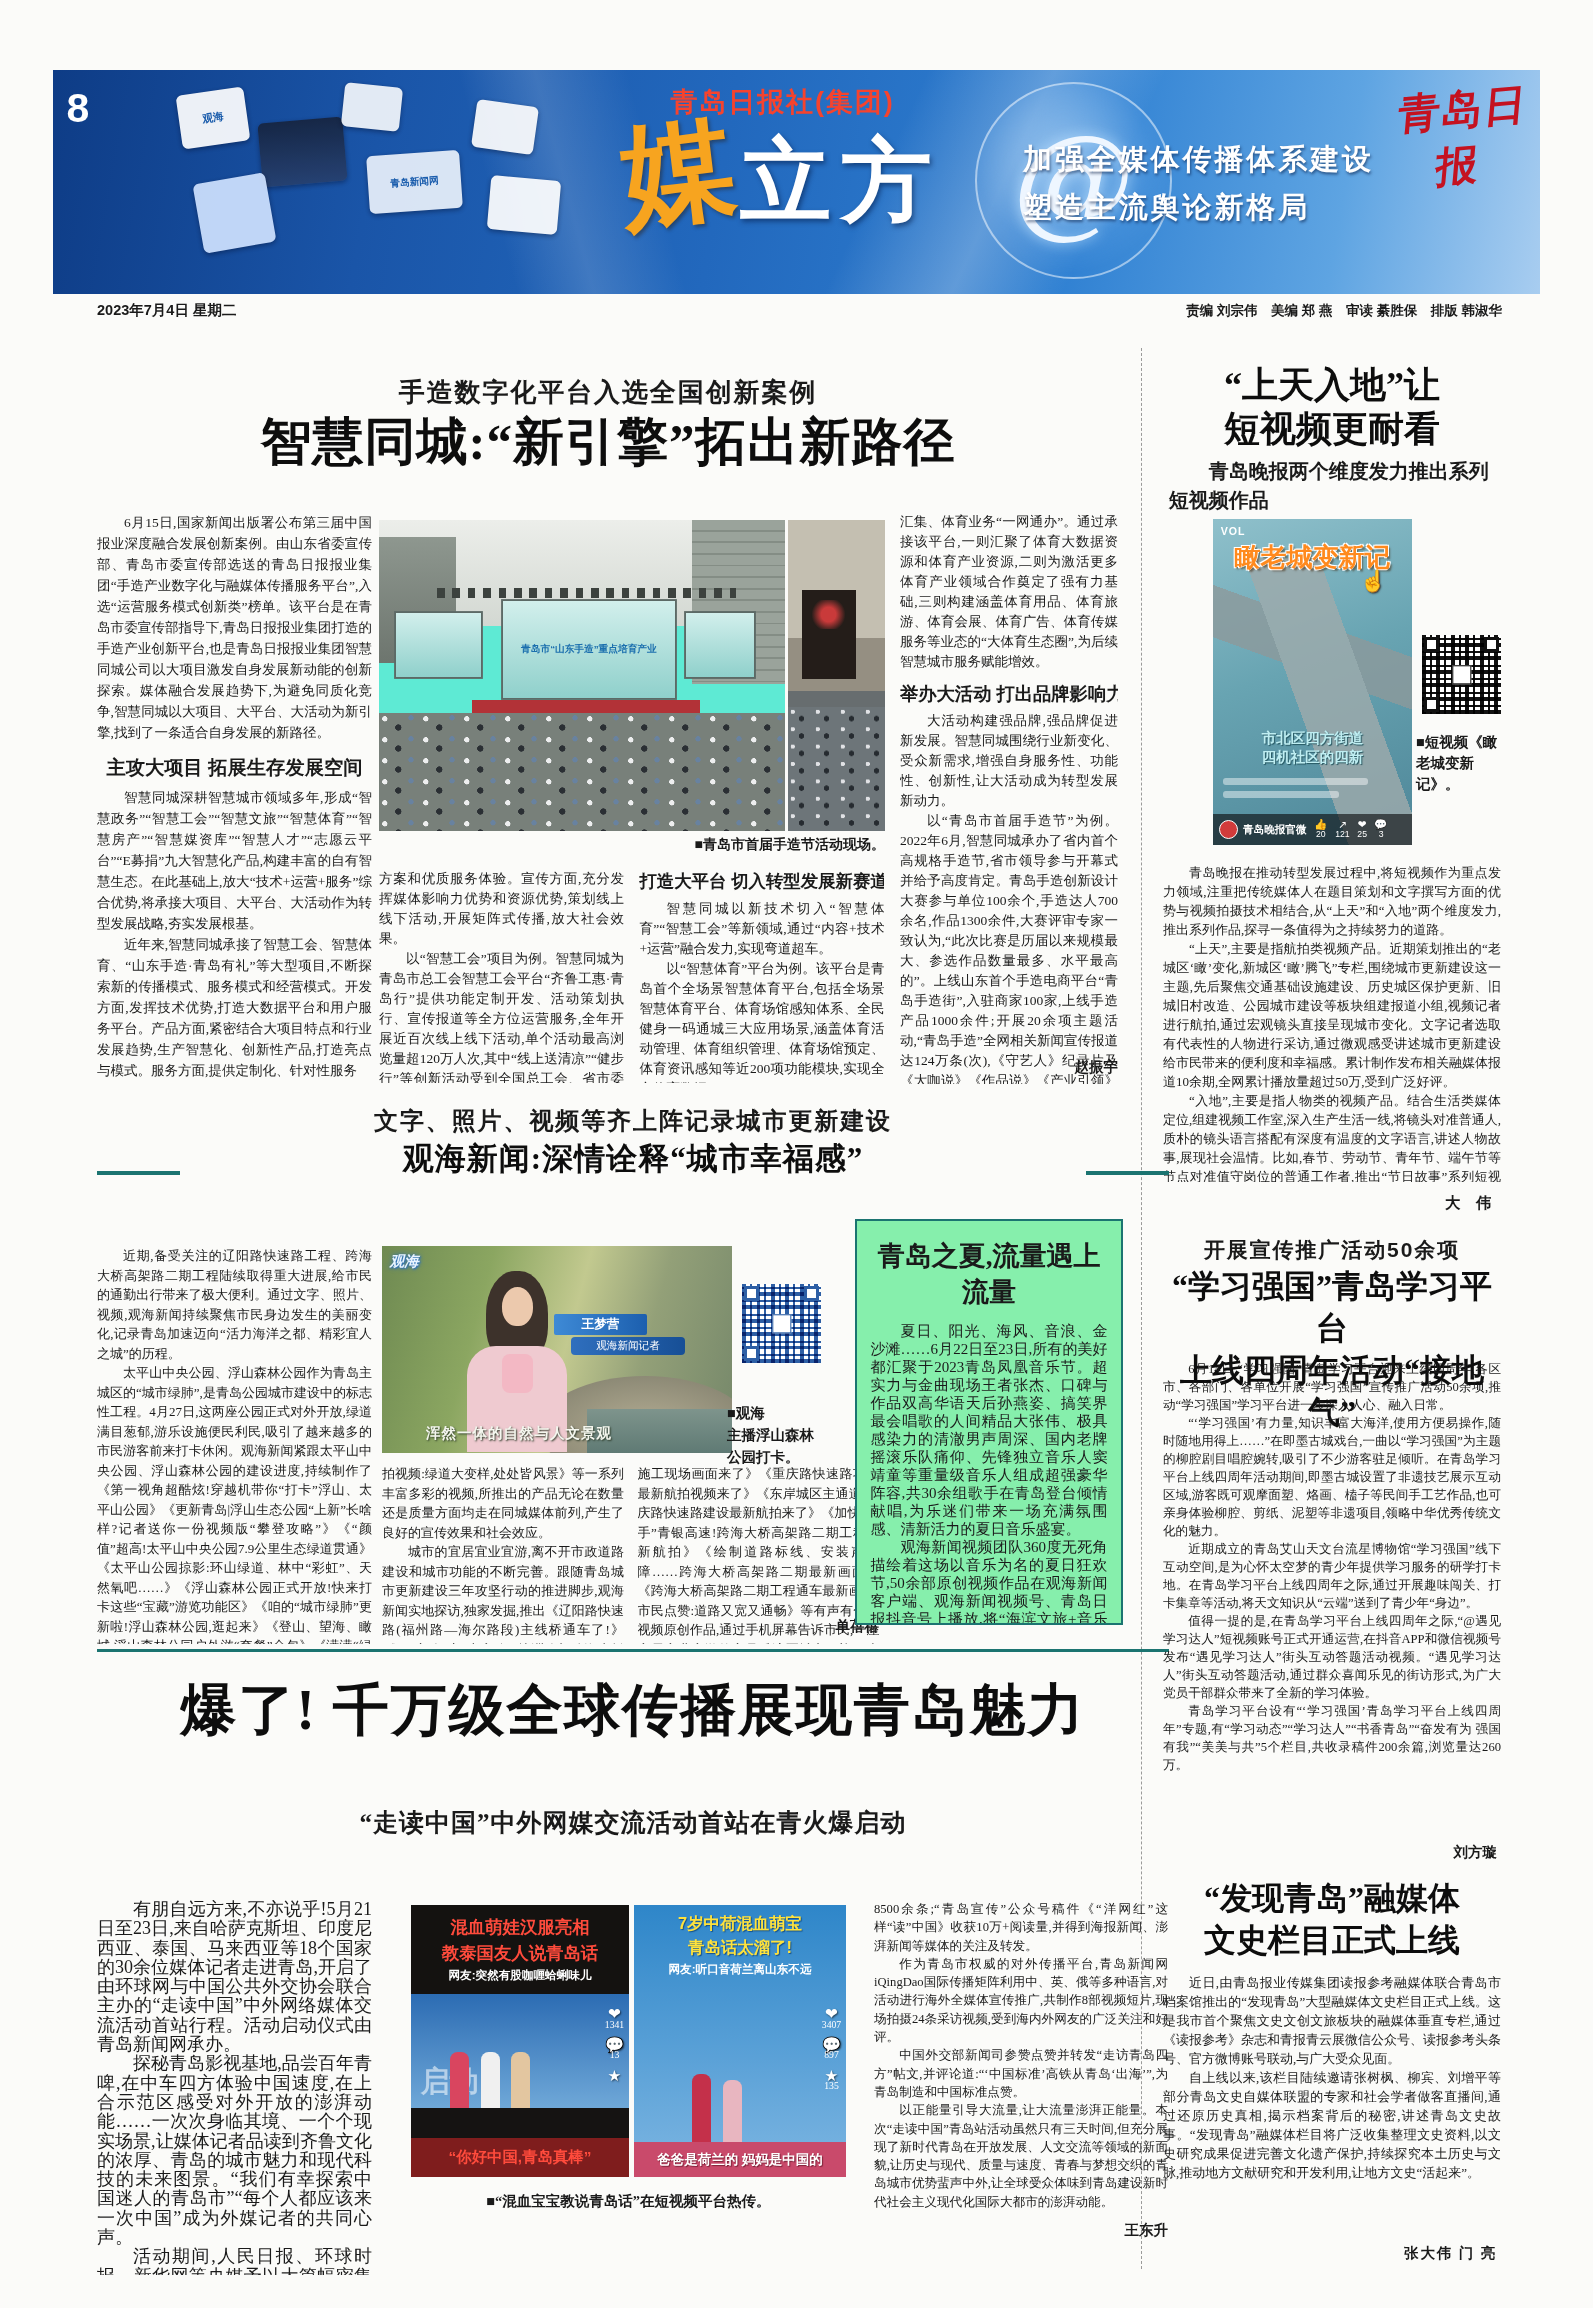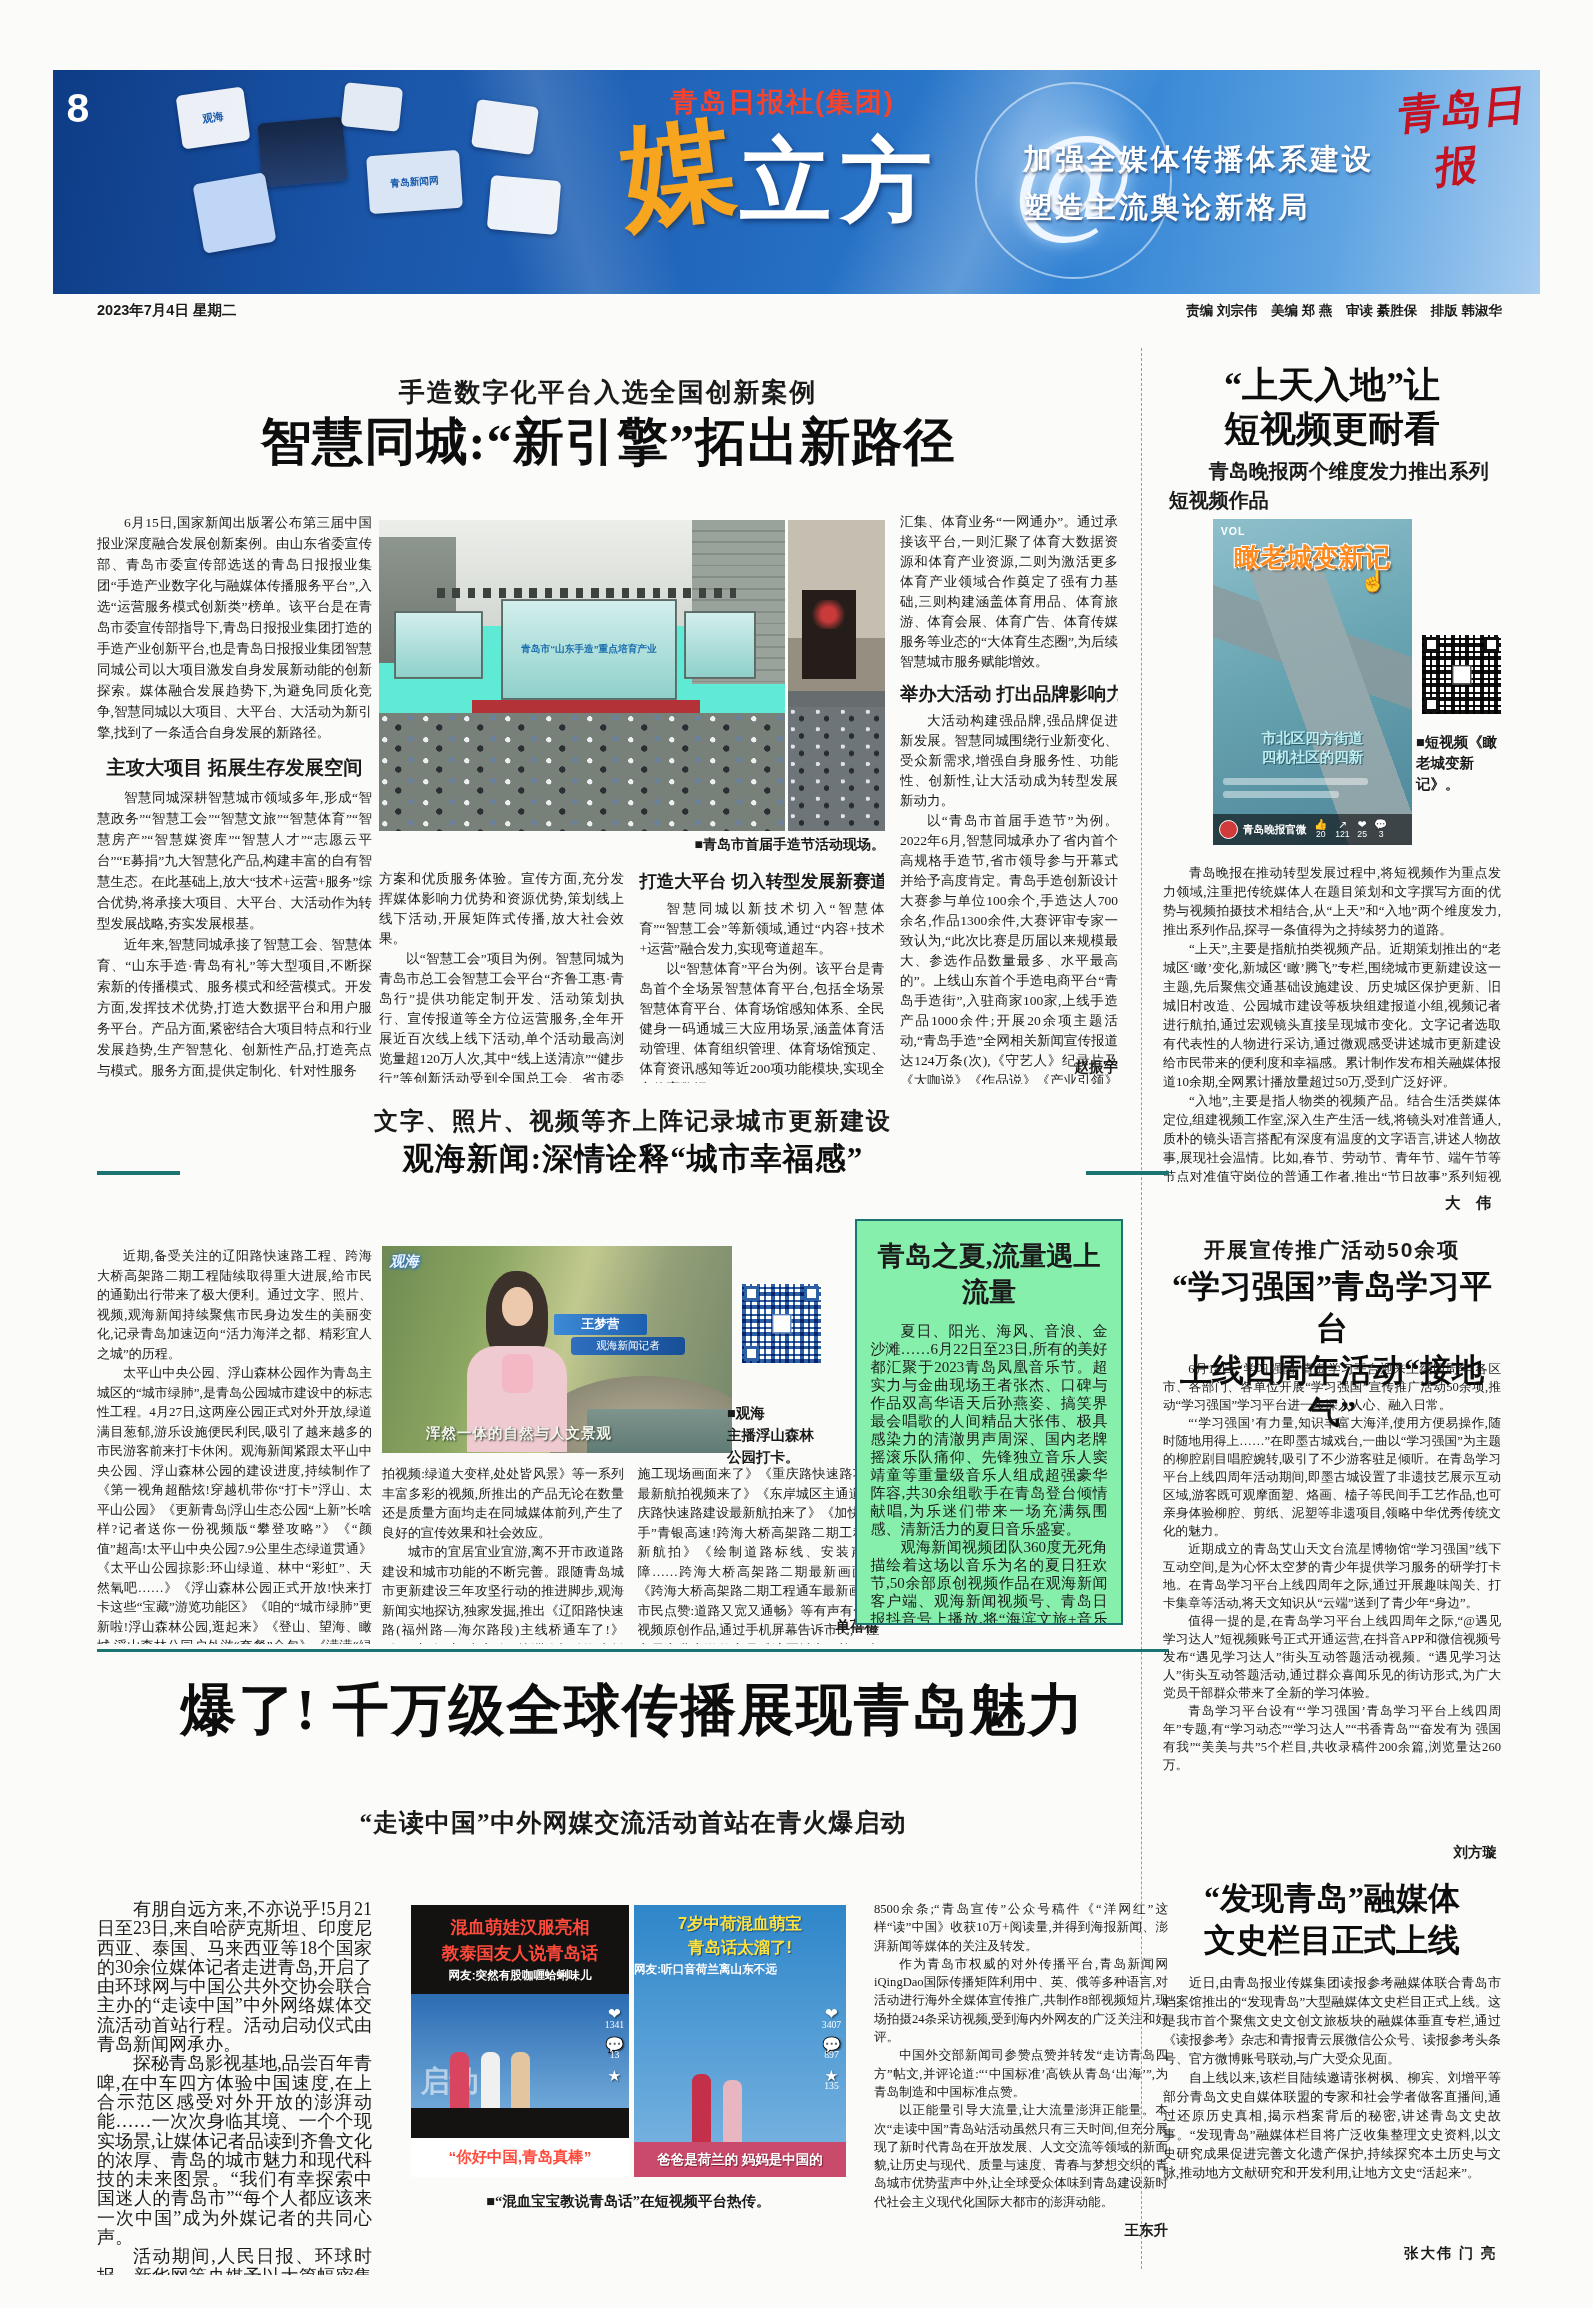--- a/index.html
+++ b/index.html
@@ -170,26 +170,26 @@
   #bot-c1{left:0;top:241px;width:275px;height:375px;overflow:hidden;font-size:18px;line-height:19.3px;}
   .thumb{position:absolute;top:246px;height:272px;overflow:hidden;}
   #thumb1{left:314px;width:218px;background:#151312;}
   #thumb1 .top{position:absolute;left:0;top:0;width:100%;height:89px;background:#141210;text-align:center;}
   #thumb1 .r1{margin:9.7px 0 0;font-size:17.4px;font-weight:bold;color:#ff4b3c;}
   #thumb1 .r2{margin:1.9px 0 0;font-size:17.4px;font-weight:bold;color:#ff4b3c;}
   #thumb1 .r3{margin:3.9px 0 0;font-size:11.6px;font-weight:bold;color:#fff;}
   #thumb1 .mid{position:absolute;left:0;top:89px;width:100%;height:114px;background:linear-gradient(#2c6cb3,#6fa8d8);}
   #thumb1 .bgword{position:absolute;left:9.7px;bottom:5.8px;font-size:29px;font-weight:bold;color:rgba(255,255,255,.55);}
   .person{position:absolute;bottom:0;width:19.3px;height:56px;border-radius:7.7px 7.7px 0 0;}
-  #thumb1 .bot{position:absolute;left:0;bottom:0;width:100%;height:39px;background:#ffffff;display:flex;align-items:center;justify-content:center;}
+  #thumb1 .bot{position:absolute;left:0;bottom:0;width:100%;height:39px;background:#7f1d1d;display:flex;align-items:center;justify-content:center;}
   #thumb1 .bot span{color:#ff4b3c;font-size:15.4px;font-weight:bold;}
   #thumb2{left:537px;width:212px;background:linear-gradient(#2e86c9,#7db6e2);}
   #thumb2 .r1{margin:7.7px 0 0;text-align:center;font-size:16.4px;font-weight:bold;color:#ffe23c;text-shadow:1px 1px 1px #14508a;}
   #thumb2 .r2{margin:1.9px 0 0;text-align:center;font-size:16.4px;font-weight:bold;color:#ffe23c;text-shadow:1px 1px 1px #14508a;}
-  #thumb2 .r3{margin:3.9px 0 0;font-size:11.6px;font-weight:bold;color:#fff;}
+  #thumb2 .r3{margin:3.9px 0 0;text-align:center;font-size:11.6px;font-weight:bold;color:#fff;}
   #thumb2 .bot{position:absolute;left:0;bottom:0;width:100%;height:35px;background:#c94a6b;display:flex;align-items:center;justify-content:center;}
   #thumb2 .bot span{color:#fff;font-size:13.5px;font-weight:bold;text-shadow:1px 1px 1px #7a2036;}
   .tstats{position:absolute;right:4.8px;top:104px;display:flex;flex-direction:column;gap:9.7px;align-items:center;color:#fff;}
   .tstats .st{display:flex;flex-direction:column;align-items:center;line-height:10.6px;font-size:9.7px;}
   .tstats .ic{font-size:15.4px;text-shadow:1px 1px 1.9px rgba(0,0,0,.6);}
   #bot-caption{position:absolute;left:314px;top:533px;width:435px;text-align:center;font-size:14.5px;font-weight:bold;}
   #bot-c2{left:777px;top:241px;width:294px;height:348px;overflow:hidden;font-size:12.6px;line-height:18.3px;}
   #bot-byline{left:777px;top:562px;width:294px;}
 
   

